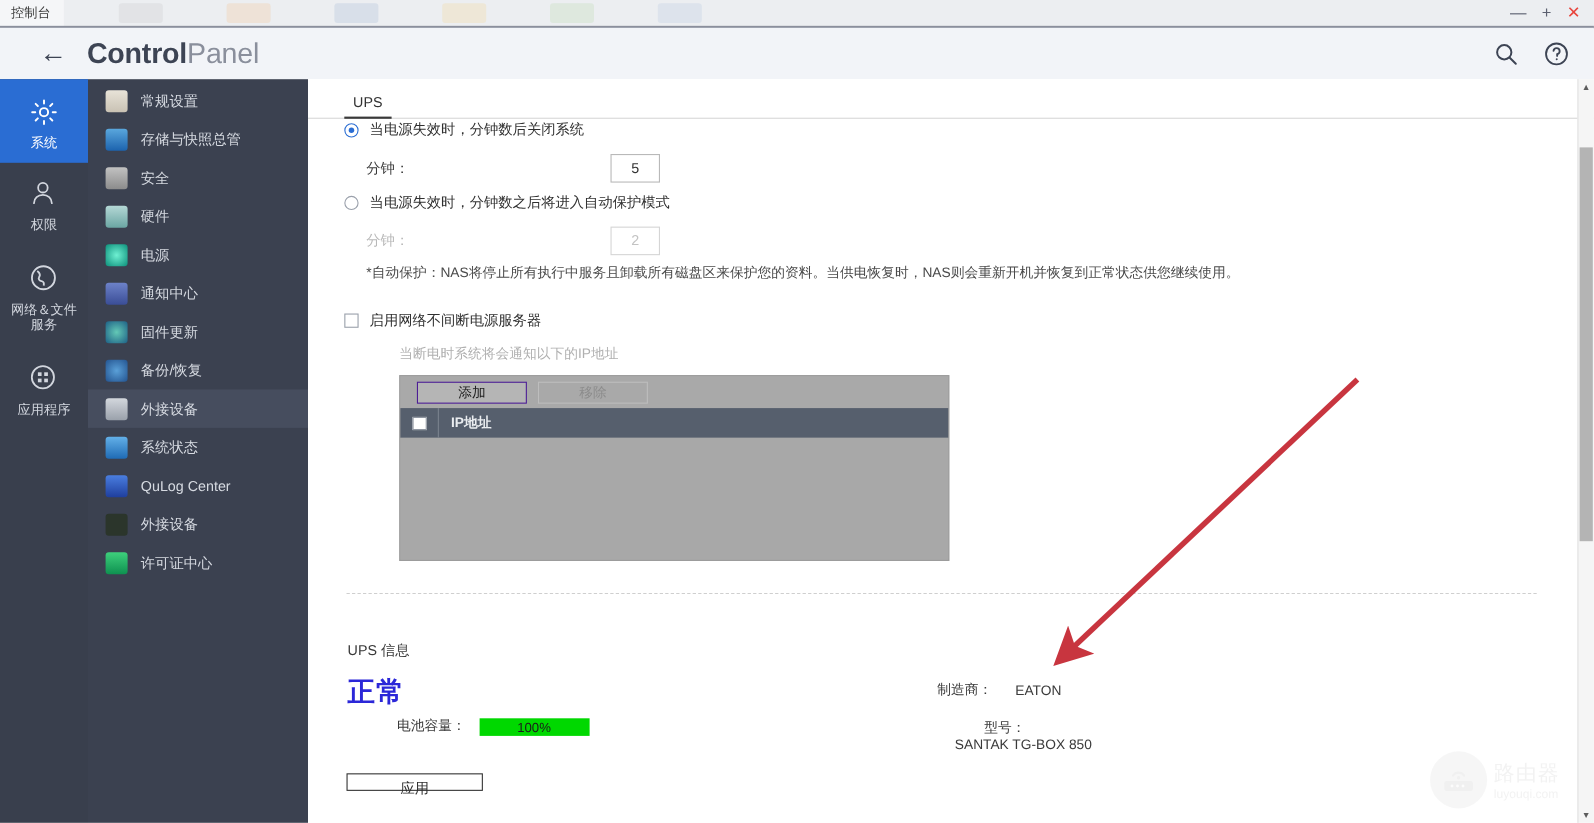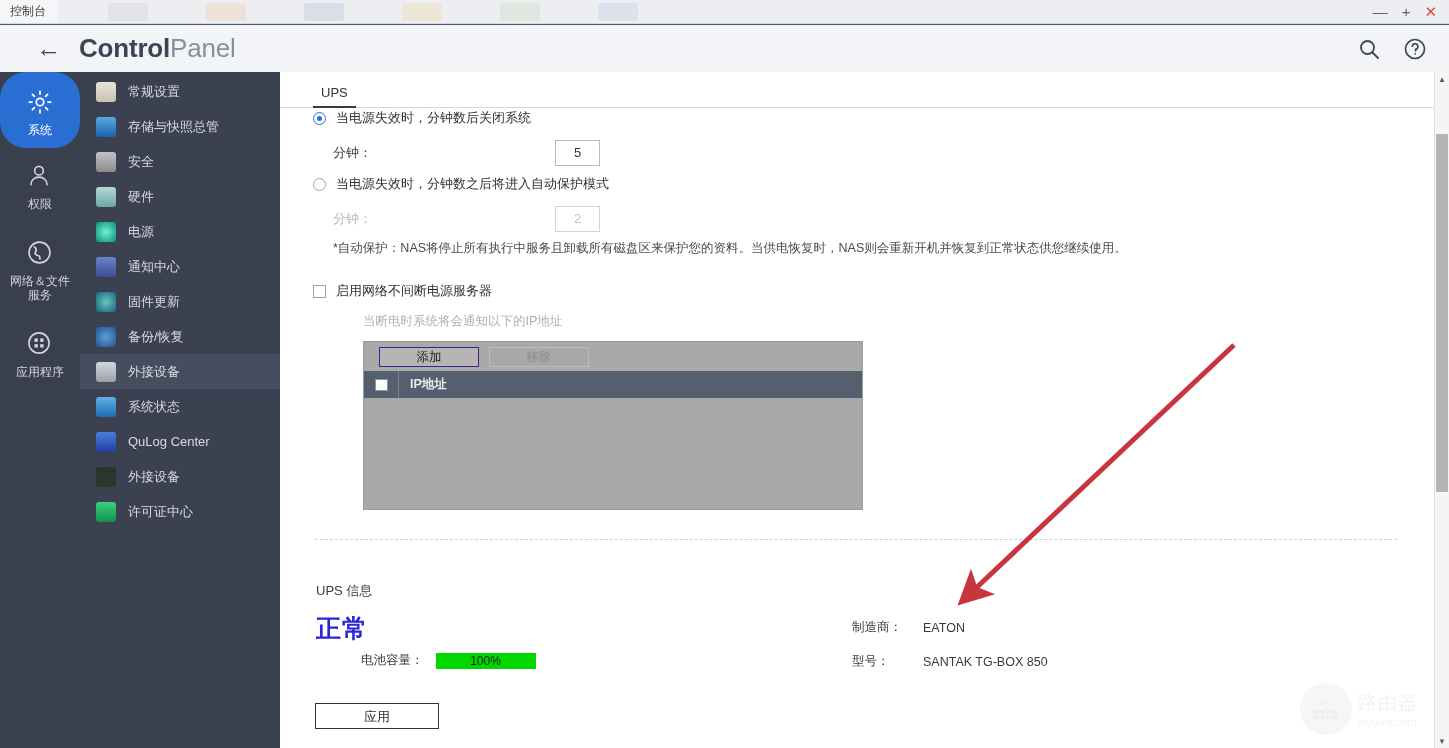--- a/index.html
+++ b/index.html
@@ -45,21 +45,21 @@
   
   #rail {
     position: absolute; top: 72px; left: 0; width: 80px; height: 676px;
     background: #393f4d;
   }
   .rail-item {
     height: 76px; display: flex; flex-direction: column;
     align-items: center; justify-content: center; gap: 7px;
     color: #d2d6de; font-size: 12px; cursor: pointer;
   }
-  .rail-item.active { background: #2a6dd3; color: #fff; height: 76px; border-radius: 26px; }
+  .rail-item.active { background: #2a6dd3; color: #fff; height: 76px; }
   .rail-item .rail-label { line-height: 14px; text-align: center; }
   .rail-ico { width: 28px; height: 28px; }
 
   
   #menu {
     position: absolute; top: 72px; left: 80px; width: 200px; height: 676px;
     background: #3b4150;
   }
   .menu-item {
     height: 35px; display: flex; align-items: center; gap: 12px;
@@ -165,21 +165,21 @@
     width: 100px; height: 16px; background: #00d800; margin-left: 12px;
     display: flex; align-items: center; justify-content: center;
   }
   #batt-pct { font-size: 12px; color: #1b1b1b; }
 
   .info-row { left: 852px; }
   .info-key { font-size: 12.5px; color: #3a3a3a; width: 55px; }
   .info-val { font-size: 12.5px; color: #3a3a3a; margin-left: 16px; }
 
   #apply-btn {
-    position: absolute; left: 315px; top: 703px; width: 124px; height: 26px;
+    position: absolute; left: 315px; top: 703px; width: 124px; height: 16px;
     border: 1px solid #333; background: #fff; color: #2e2e2e; font-size: 13px;
     text-align: center; line-height: 26px; cursor: pointer;
   }
 
   
   #scrollbar {
     position: absolute; top: 72px; right: 0; width: 15px; height: 676px;
     background: #f5f5f5; border-left: 1px solid #e2e2e2;
   }
   #sb-up, #sb-down {
@@ -407,21 +407,21 @@
     <span id="batt-label">电池容量：</span>
     <span id="batt-bar">
       <span id="batt-pct">100%</span>
     </span>
   </div>
 
   <div class="row info-row" style="left:572px; top:547px;">
     <span class="info-key">制造商：</span>
     <span class="info-val">EATON</span>
   </div>
-  <div class="row info-row" style="left:572px; top:581px;">
+  <div class="row info-row" style="left:572px; top:581px;flex-direction:column;">
     <span class="info-key">型号：</span>
     <span class="info-val">SANTAK TG-BOX 850</span>
   </div>
 
   <div id="apply-btn" style="left:35px; top:631px;">应用</div>
 </div>
 
 <div id="scrollbar">
   <div id="sb-up">▲</div>
   <div id="sb-thumb"></div>

